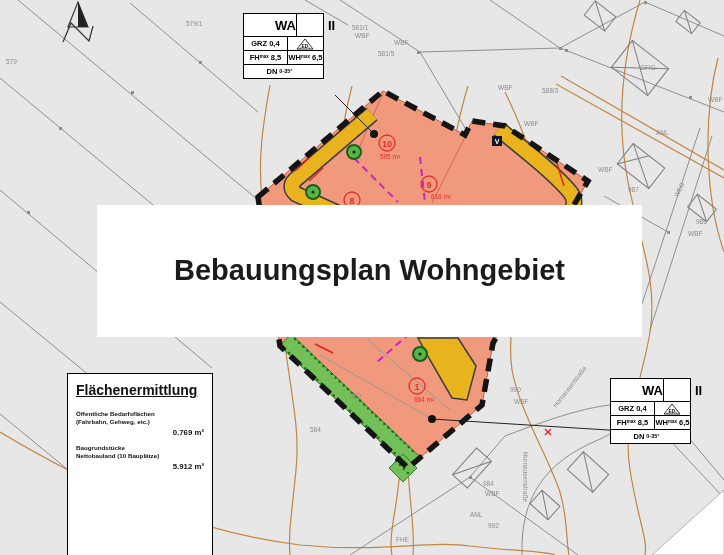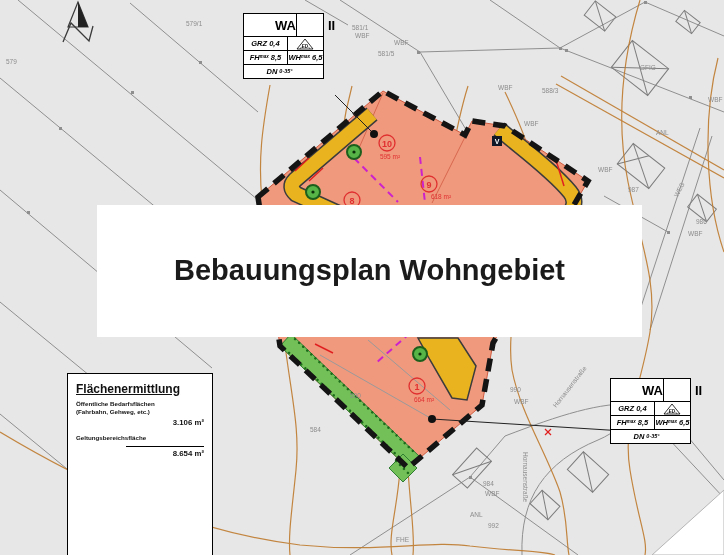--- a/index.html
+++ b/index.html
@@ -12,31 +12,31 @@
             flex-direction:column;justify-content:center;align-items:center;}
   #titlebox div{font-weight:bold;font-size:29px;color:#1b1b1b;line-height:1.35;}
   
   .legend{border:1.6px solid #000;width:79px;background:#fff;}
   .legend .row{display:flex;border-bottom:1px solid #000;}
   .legend .row:last-child{border-bottom:none;}
   .legend .cell{flex:1.1;display:flex;align-items:center;justify-content:center;
                 border-right:1px solid #000;padding:1px 0;}
   .legend .cell:last-child{border-right:none;flex:0.9;}
   .legend .big{font-size:13px;font-weight:bold;height:20px;padding-left:31px;}
-  .legend .small{font-size:7.5px;font-weight:bold;height:11px;white-space:nowrap;font-style:italic;}
+  .legend .small{font-size:7.5px;font-weight:bold;height:11px;white-space:nowrap;}
   .legend sub{font-size:4.5px;}
   .legend .dnrow .cell{}
   .legend .dnsmall{font-size:5.5px;margin-left:2px;}
   #legend-top{left:243px;top:13px;}
   #legend-br{left:610px;top:378px;}
   .legend,.legend *{line-height:1;}
   
   #flaeche{left:67px;top:373px;width:128px;height:172px;border:1.6px solid #000;
            padding:8px 8px 6px 8px;color:#111;}
-  #flaeche .ft{font-size:12px;font-weight:bold;text-decoration:underline;margin-bottom:4px;}
+  #flaeche .ft{font-size:14px;font-weight:bold;text-decoration:underline;margin-bottom:12px;}
   #flaeche .item{margin-bottom:7px;}
   #flaeche .lbl{font-size:6.2px;font-weight:bold;line-height:1.3;}
   #flaeche .val{font-size:7.8px;font-weight:bold;text-align:right;margin-top:2px;}
   #flaeche .sumline{border-top:1.2px solid #000;width:78px;margin:4px 0 2px auto;}
   .legend{position:absolute;}
   #flaeche{position:absolute;background:#fff;}
   text{font-family:"Liberation Sans",sans-serif;}
 </style>
 </head>
 <body>
@@ -331,22 +331,22 @@
           <span class="dnsmall">0-35°</span>
     </div>
   </div>
 </div>
 
 <div id="flaeche">
   <div class="ft">Flächenermittlung</div>
   <div class="item">
     <div class="lbl">Öffentliche Bedarfsflächen</div>
     <div class="lbl">(Fahrbahn, Gehweg, etc.)</div>
-    <div class="val">3.106 m²</div>
+    <div class="val">0.769 m²</div>
   </div>
   <div class="item">
-    <div class="lbl">Geltungsbereichsfläche</div>
-    <div class="sumline"></div>
-    <div class="val">8.654 m²</div>
+    <div class="lbl">Baugrundstücke</div>
+    <div class="lbl">Nettobauland (10 Bauplätze)</div>
+    <div class="val">5.912 m²</div>
   </div>
 </div>
 
 </div>
 
 </body></html>

